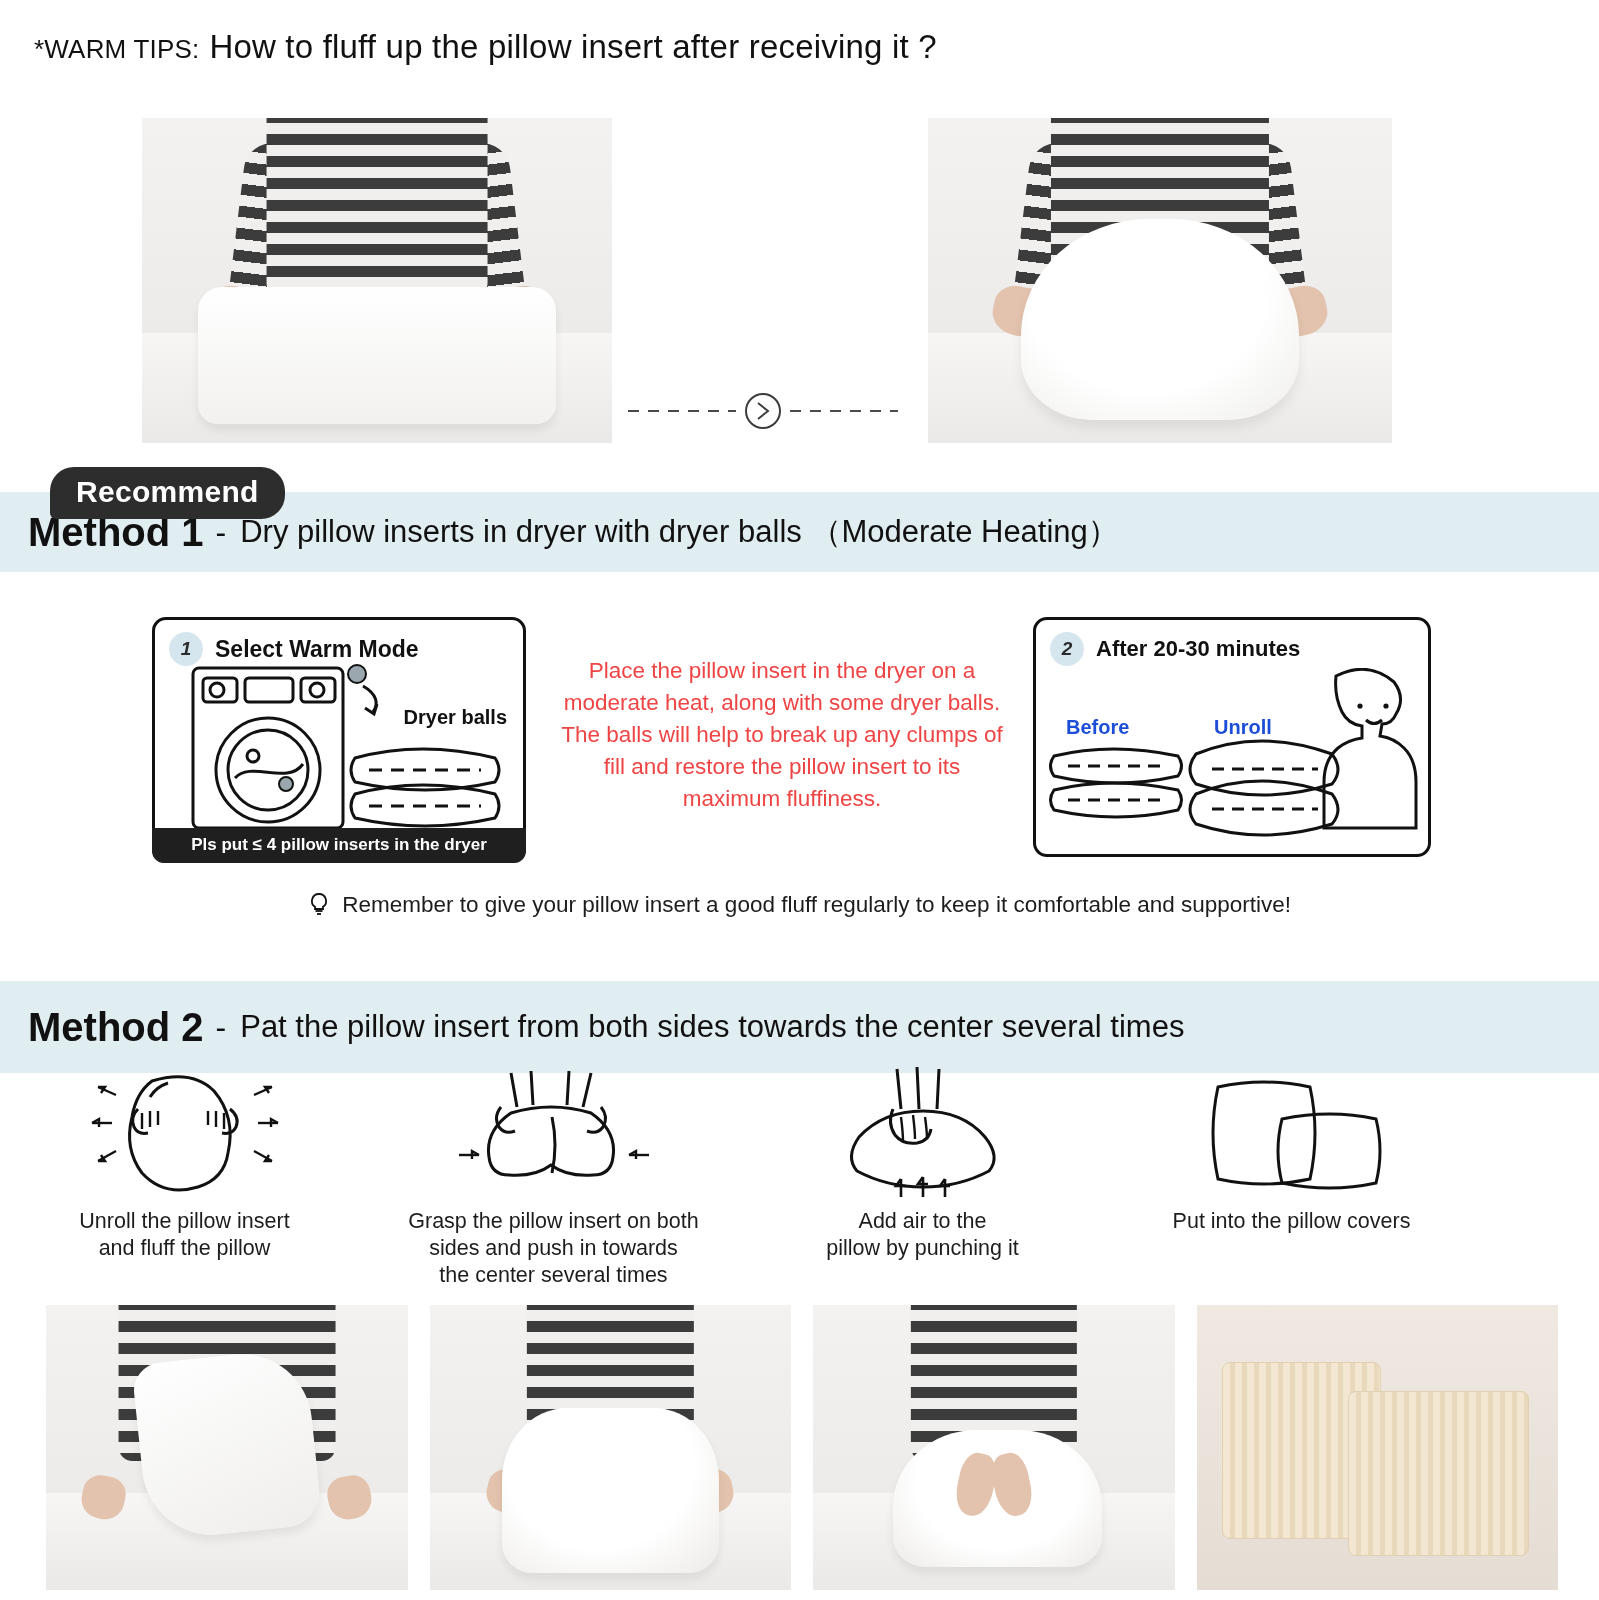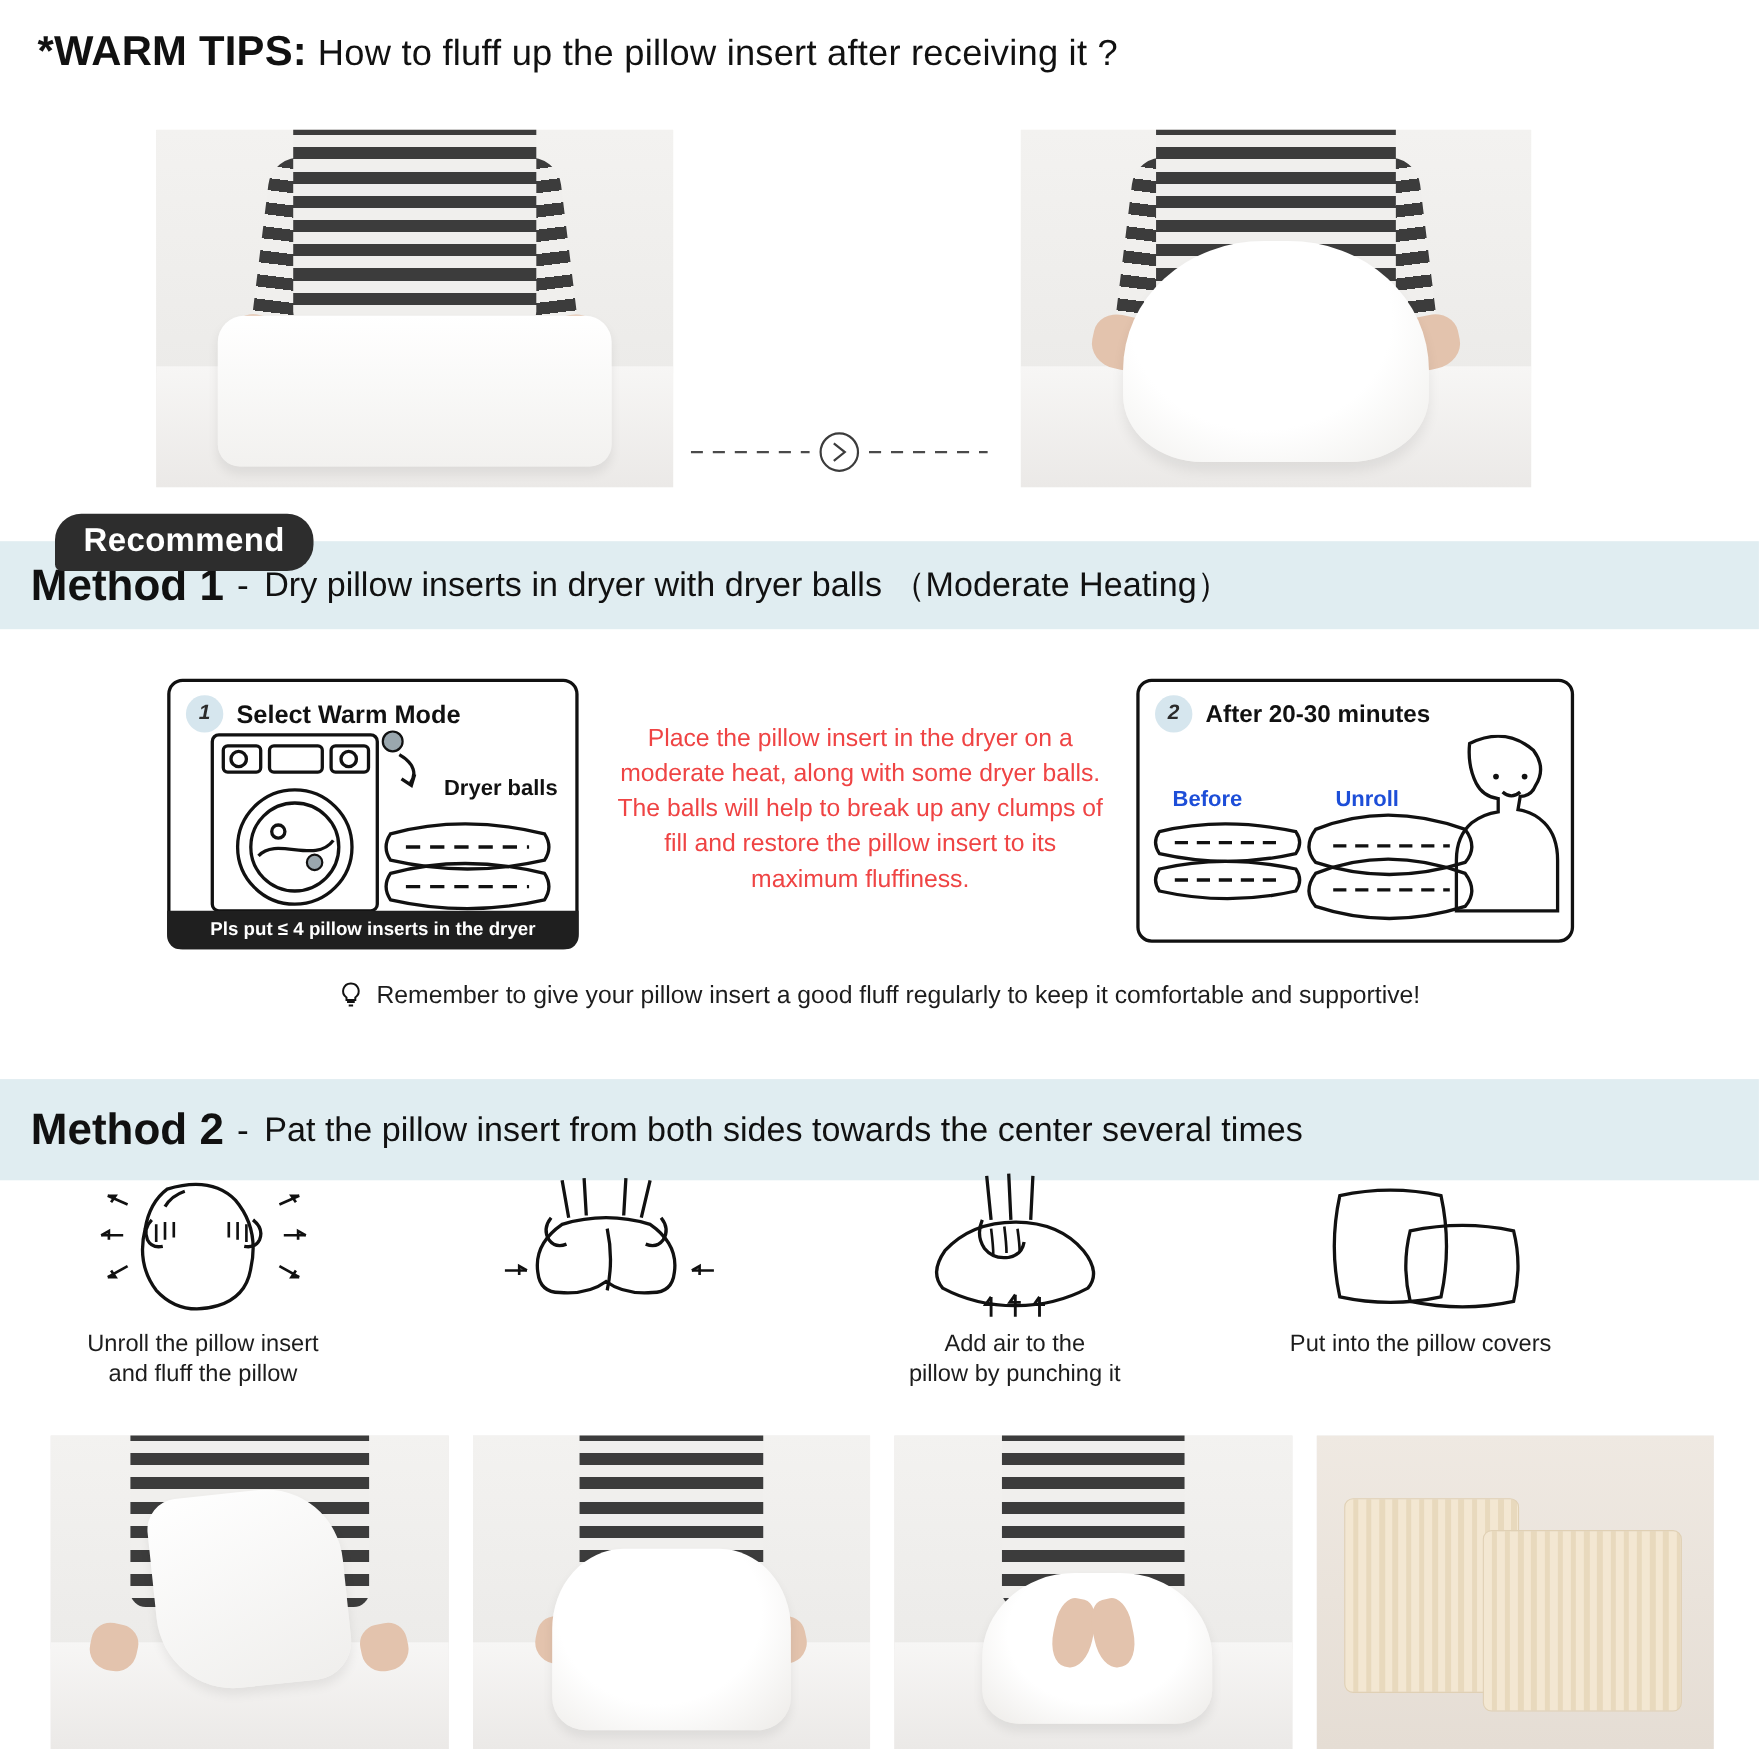--- a/index.html
+++ b/index.html
@@ -11,21 +11,21 @@
     color: #111;
     overflow: hidden;
   }
   .page { position: relative; width: 1599px; height: 1600px; }
 
   
   .header {
     position: absolute; top: 26px; left: 34px; right: 20px;
     font-size: 35px; letter-spacing: .2px; white-space: nowrap;
   }
-  .header .strong { font-weight: 700; font-size: 38px; margin-top: 34px; }
+  .header .strong { font-weight: 400; font-size: 26px; margin-top: 34px; }
   .header .rest { font-size: 33px; }
 
   
   .photo-row { position: absolute; top: 118px; left: 0; width: 1599px; height: 325px; }
   .photo {
     position: absolute; top: 0; overflow: hidden; background: #efeeec;
   }
   .photo.left  { left: 142px; width: 470px; height: 325px; }
   .photo.right { left: 928px; width: 464px; height: 325px; }
 
@@ -344,20 +344,23 @@
           <path d="M72 50 q40 -12 80 0 q26 18 22 44 q-2 18 -20 18 q-26 2 -42 -10 q-16 12 -42 10 q-18 0 -20 -18 q-4 -26 22 -44 z" fill="none" stroke="#111" stroke-width="3"></path>
           <path d="M113 54 q6 28 0 56" fill="none" stroke="#111" stroke-width="3"></path>
           <g stroke="#111" stroke-width="2.4" fill="none">
             <line x1="20" y1="92" x2="40" y2="92"></line>
               <polyline points="40,92 33,88 33,96"></polyline>
             <line x1="210" y1="92" x2="190" y2="92"></line>
               <polyline points="190,92 197,88 197,96"></polyline>
           </g>
         </svg>
       </div>
+      <div class="m2-cap" style="white-space:pre-line">Grasp the pillow insert on both
+sides and push in towards
+the center several times</div>
     </div>
 
     <div class="m2-cell">
       <div class="m2-art">
         <svg width="220" height="140" viewBox="0 0 220 140" aria-hidden="true">
           <path d="M84 6 l4 40 M104 4 l2 42 M126 6 l-2 40" fill="none" stroke="#111" stroke-width="3"></path>
           <path d="M80 46 q-6 14 2 26 q8 10 22 8 q12 -2 14 -14" fill="none" stroke="#111" stroke-width="3"></path>
           <path d="M88 54 q2 16 2 24 M100 52 q2 16 2 24 M112 54 q2 14 2 22" fill="none" stroke="#111" stroke-width="2.4"></path>
           <path d="M46 74 q24 -26 64 -26 q40 0 62 26 q16 20 4 34 q-30 16 -66 16 q-36 0 -66 -16 q-12 -14 2 -34 z" fill="none" stroke="#111" stroke-width="3"></path>
           <g stroke="#111" stroke-width="2.6" fill="none">

